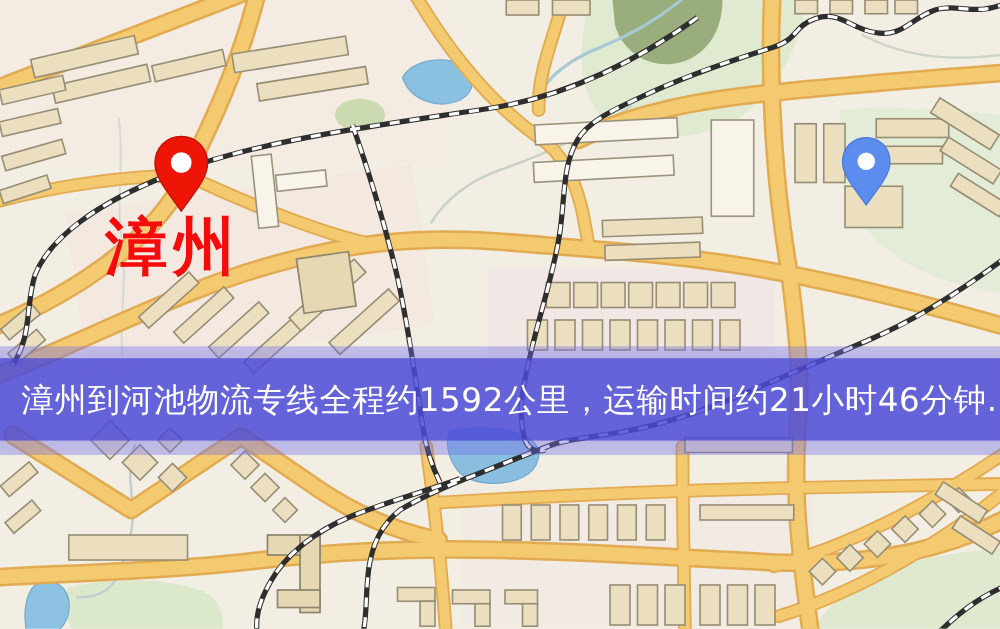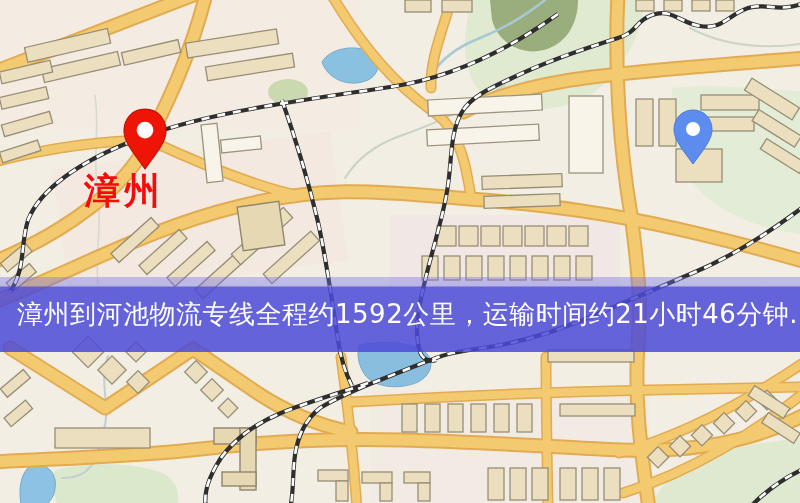--- a/index.html
+++ b/index.html
@@ -1,25 +1,25 @@
 <!DOCTYPE html>
 <html><head>
 <meta charset="utf-8">
 <style>
   html,body{margin:0;padding:0;}
   body{font-family:"DejaVu Sans","Liberation Sans",sans-serif;}
   .stage{position:relative;width:800px;height:503px;overflow:hidden;background:#f2eee3;}
   .stage svg.map{position:absolute;left:0;top:0;}
   .pin{position:absolute;}
   .place-label{position:absolute;font-family:"DejaVu Serif","Liberation Serif",serif;
-    font-weight:700;font-size:36px;line-height:1;letter-spacing:4px;white-space:nowrap;
+    font-weight:700;font-size:50px;line-height:1;letter-spacing:4px;white-space:nowrap;
     text-shadow:0 0 2px rgba(255,255,255,.35);}
   .label-origin{left:84px;top:172px;color:#f60b0b;}
   .label-destination{left:636px;top:179px;color:#2b2bd0;}
-  .banner{position:absolute;left:0;top:277px;width:800px;height:75px;
+  .banner{position:absolute;left:0;top:277px;width:800px;height:87px;
     background:linear-gradient(180deg,
       rgba(112,110,232,.38) 0px, rgba(112,110,232,.42) 9px,
       rgba(76,74,216,.85) 10px, rgba(76,74,216,.85) 75px,
       rgba(112,110,232,.42) 76px, rgba(112,110,232,.38) 100%);
     display:flex;align-items:center;}
   .banner-text{color:#ffffff;font-size:26px;padding-left:17px;letter-spacing:0.5px;white-space:nowrap;}
   
   .bld{fill:#ecdfc0;stroke:#978e76;stroke-width:1.3;}
   .bldw{fill:#f8f4ea;stroke:#9c937e;stroke-width:1.3;}
   .bldd{fill:#e6d8b2;stroke:#8f8670;stroke-width:1.4;}

